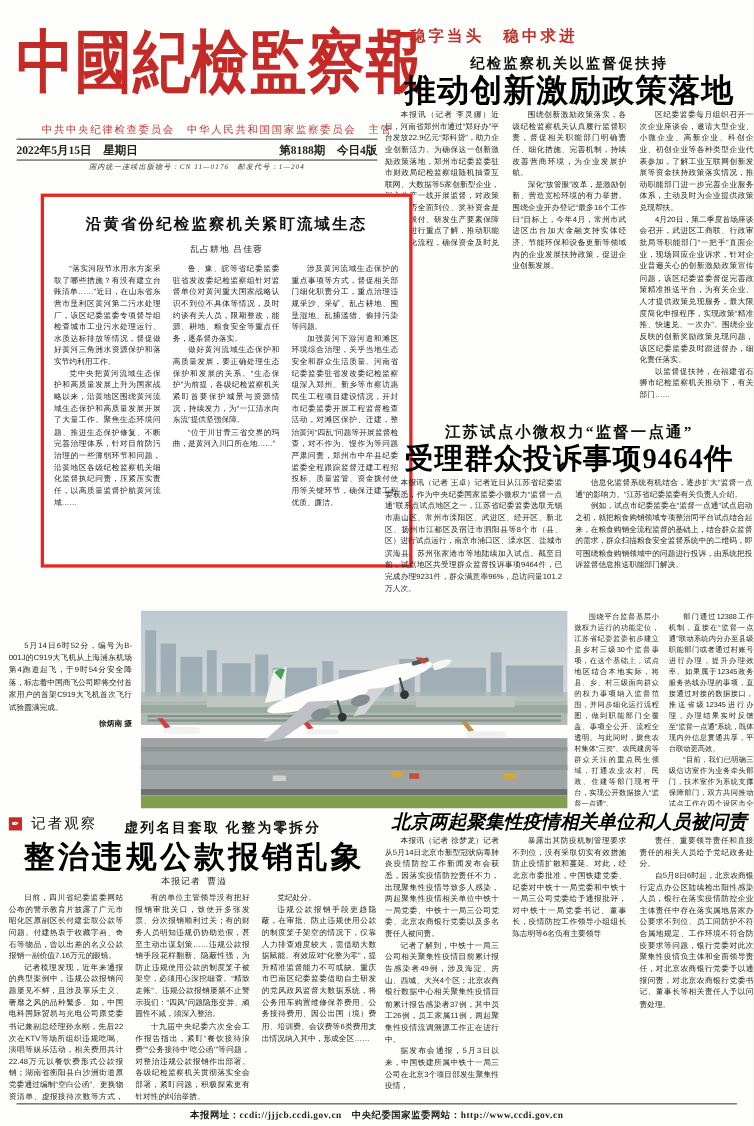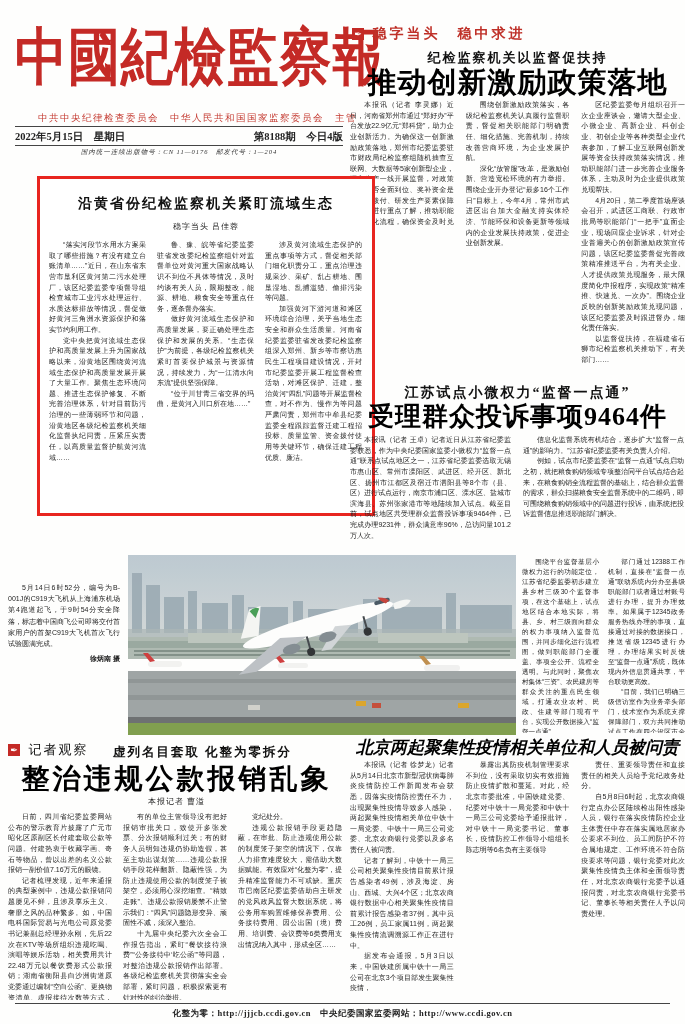--- a/index.html
+++ b/index.html
@@ -72,21 +72,21 @@
       </div>
     <div class="col" style="width:104px;height:282px;">
         <p>区纪委监委每月组织召开一次企业座谈会，邀请大型企业、小微企业、高新企业、科创企业、初创企业等各种类型企业代表参加，了解工业互联网创新发展等资金扶持政策落实情况，推动职能部门进一步完善企业服务体系，主动及时为企业提供政策兑现帮扶。</p>
         <p>4月20日，第二季度首场座谈会召开，武进区工商联、行政审批局等职能部门“一把手”直面企业，现场回应企业诉求，针对企业普遍关心的创新激励政策宣传问题，该区纪委监委督促完善政策精准推送平台，为有关企业、人才提供政策兑现服务，最大限度简化申报程序，实现政策“精准推、快速兑、一次办”。围绕企业反映的创新奖励政策兑现问题，该区纪委监委及时跟进督办，细化责任落实。</p>
         <p>以监督促扶持，在福建省石狮市纪检监察机关推动下，有关部门……</p>
       </div>
   </div>
 
   <div class="abs redbox" style="left:5px;top:176px;width:332px;height:334px;margin-left:32px;">
     <div class="kicker" style="margin-top:16px;font-size:14px;">沿黄省份纪检监察机关紧盯流域生态</div>
-    <div class="byline" style="margin-top:8px;">稳字当头 吕佳蓉</div>
+    <div class="byline" style="margin-top:8px;">乱占耕地 吕佳蓉</div>
     <div class="cols" style="margin:8px 9px 0 9px;gap:11px;height:232px;">
       <div class="col" style="width:97px;height:232px;">
           <p>“落实河段节水用水方案采取了哪些措施？有没有建立台账清单……”近日，在山东省东营市垦利区黄河第二污水处理厂，该区纪委监委专项督导组检查城市工业污水处理运行、水质达标排放等情况，督促做好黄河三角洲水资源保护和落实节约利用工作。</p>
           <p>党中央把黄河流域生态保护和高质量发展上升为国家战略以来，沿黄地区围绕黄河流域生态保护和高质量发展开展了大量工作。聚焦生态环境问题、推进生态保护修复、不断完善治理体系，针对目前防污治理的一些薄弱环节和问题，沿黄地区各级纪检监察机关细化监督执纪问责，压紧压实责任，以高质量监督护航黄河流域……</p>
         </div>
       <div class="col" style="width:97px;height:232px;">
           <p>鲁、豫、皖等省纪委监委驻省发改委纪检监察组针对监督单位对黄河重大国家战略认识不到位不具体等情况，及时约谈有关人员，限期整改，能源、耕地、粮食安全等重点任务，逐条督办落实。</p>
           <p>做好黄河流域生态保护和高质量发展，要正确处理生态保护和发展的关系。“生态保护”为前提，各级纪检监察机关紧盯首要保护城景与资源情况，持续发力，为“一江清水向东流”提供坚强保障。</p>
           <p>“位于川甘青三省交界的玛曲，是黄河入川口所在地……”</p>
         </div>
@@ -211,21 +211,21 @@
       <rect x="0" y="0" width="388" height="180" fill="#ffffff" opacity=".06"></rect>
     </svg>
   </div>
 
   <div class="abs" style="left:8px;top:740px;">
     <span class="badge-icon">✒</span>
     <span class="section-label">记者观察</span>
   </div>
   <div class="abs kicker" style="left:60px;top:744px;width:285px;font-size:12.5px;">虚列名目套取 化整为零拆分</div>
   <div class="abs h-serif" style="left:8px;top:760px;width:337px;font-size:28px;letter-spacing:3px;">整治违规公款报销乱象</div>
-  <div class="abs byline" style="left:8px;top:796px;width:337px;">本报记者 曹溢</div>
+  <div class="abs byline" style="left:8px;top:796px;width:337px;font-family:Liberation Mono, monospace;">本报记者 曹溢</div>
   <div class="abs cols" style="left:8px;top:812px;width:334px;height:188px;gap:11px;">
     <div class="col" style="width:104px;height:188px;">
         <p>日前，四川省纪委监委网站公布的警示教育片披露了广元市昭化区原副区长付建套取公款等问题。付建热衷于收藏字画、奇石等物品，曾以出差的名义公款报销一副价值7.16万元的眼镜。</p>
         <p>记者梳理发现，近年来通报的典型案例中，违规公款报销问题屡见不鲜，且涉及享乐主义、奢靡之风的品种繁多。如，中国电科国际贸易与光电公司原党委书记兼副总经理孙永刚，先后22次在KTV等场所组织违规吃喝、演唱等娱乐活动，相关费用共计22.48万元以餐饮费形式公款报销；湖南省衡阳县白沙洲街道原党委通过编制“空白公函”、更换物资清单、虚报接待次数等方式，将单次超标准公务接待费分开报销，共涉及超标准公务接待费112万余元等。</p>
       </div>
     <div class="col" style="width:104px;height:188px;">
         <p>有的单位主管领导没有把好报销审批关口，致使开多张发票、分次报销顺利过关；有的财务人员明知违规仍协助造假，甚至主动出谋划策……违规公款报销手段花样翻新、隐蔽性强，为防止违规使用公款的制度笼子被架空，必须用心深挖细查。“精致走账”、违规公款报销屡禁不止警示我们：“四风”问题隐形变异、顽固性不减，须深入整治。</p>
         <p>十九届中央纪委六次全会工作报告指出，紧盯“餐饮接待浪费”“公务接待中‘吃公函’”等问题，对整治违规公款报销作出部署。各级纪检监察机关贯彻落实全会部署，紧盯问题，积极探索更有针对性的纠治举措。</p>
       </div>
     <div class="col" style="width:104px;height:188px;">
@@ -244,15 +244,15 @@
     <div class="col" style="width:104px;height:240px;">
         <p>暴露出其防疫机制管理要求不到位，没有采取切实有效措施防止疫情扩散和蔓延。对此，经北京市委批准，中国铁建党委、纪委对中铁十一局党委和中铁十一局三公司党委给予通报批评，对中铁十一局党委书记、董事长，疫情防控工作领导小组组长陈志明等6名负有主要领导</p>
       </div>
     <div class="col" style="width:104px;height:240px;">
         <p>责任、重要领导责任和直接责任的相关人员给予党纪政务处分。</p>
         <p>自5月8日6时起，北京农商银行定点办公区陆续检出阳性感染人员，银行在落实疫情防控企业主体责任中存在落实属地居家办公要求不到位、员工间防护不符合属地规定、工作环境不符合防疫要求等问题，银行党委对此次聚集性疫情负主体和全面领导责任，对北京农商银行党委予以通报问责，对北京农商银行党委书记、董事长等相关责任人予以问责处理。</p>
       </div>
   </div>
 
   <div class="abs rule" style="left:15px;top:1003px;width:655px;"></div>
-  <div class="abs footer-line" style="left:0;top:1008px;width:685px;">化整为零：http://jjjcb.ccdi.gov.cn　中央纪委国家监委网站：http://www.ccdi.gov.cn</div>
+  <div class="abs footer-line" style="left:0;top:1008px;width:685px;">本报网址：ccdi://jjjcb.ccdi.gov.cn　中央纪委国家监委网站：http://www.ccdi.gov.cn</div>
 
 </div>
 
 </body></html>

